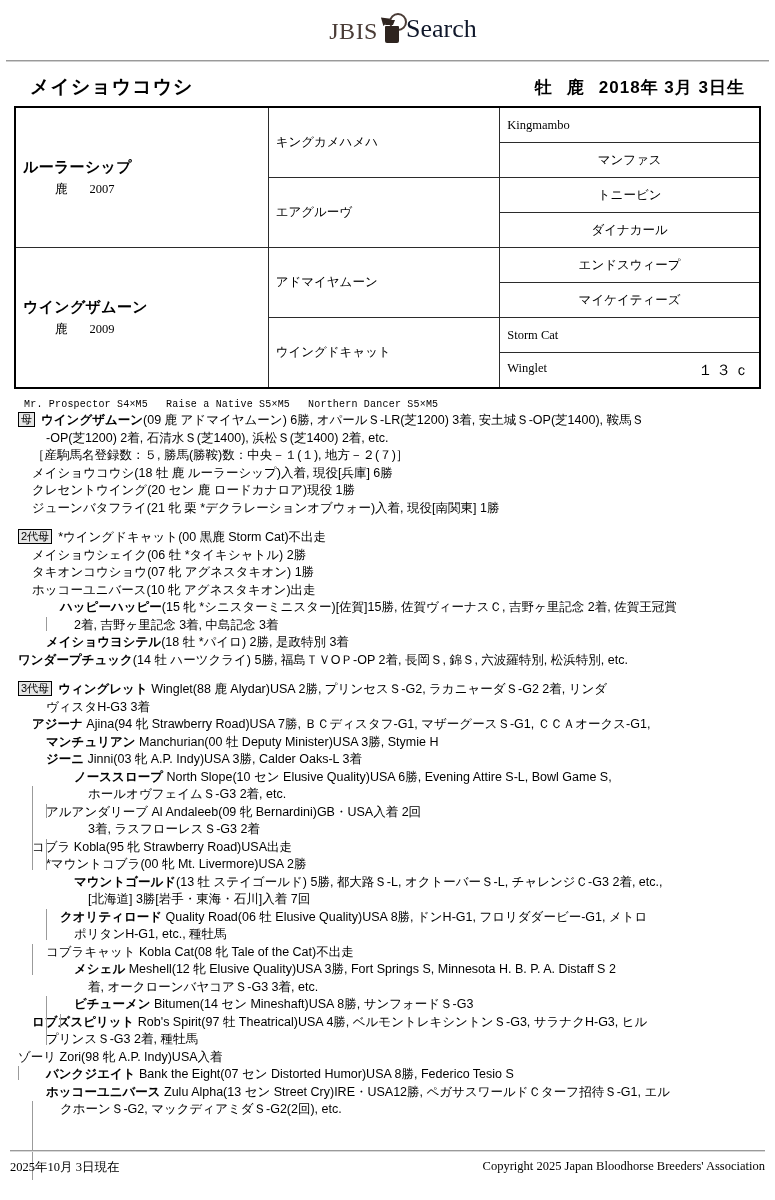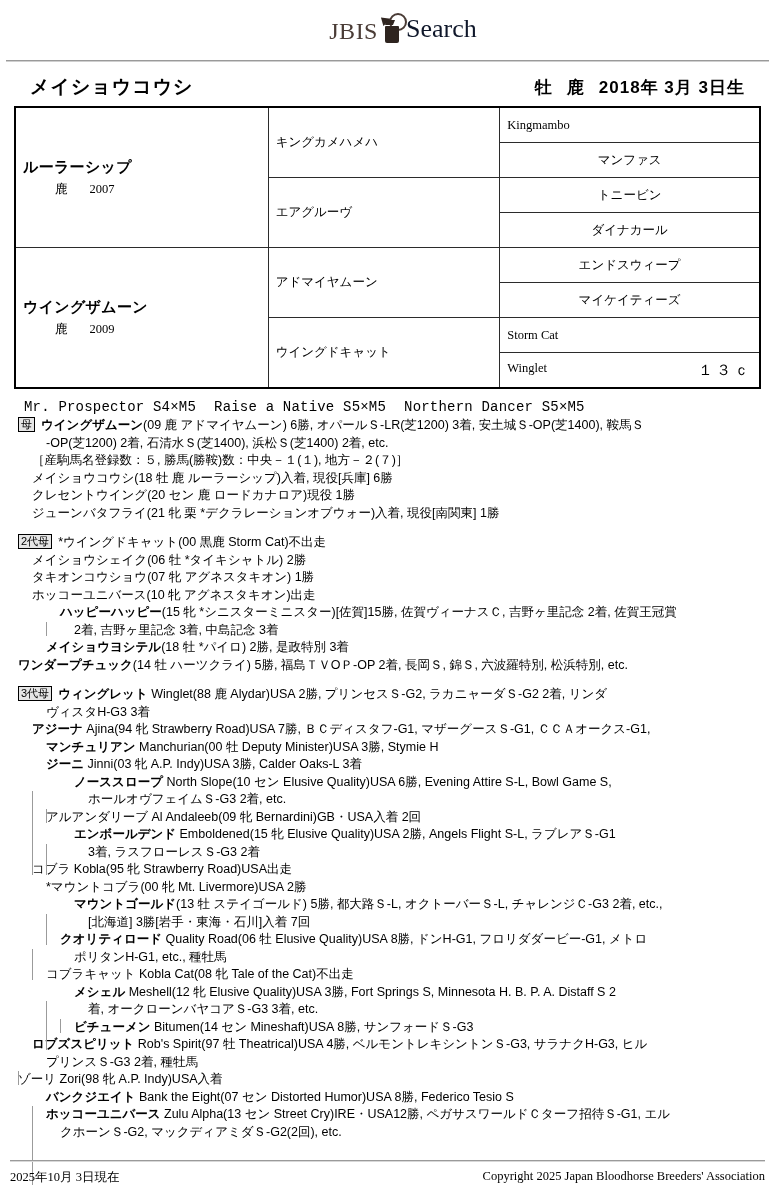--- a/index.html
+++ b/index.html
@@ -153,21 +153,21 @@
   .famnum {
     float: right;
     font-size: 15px;
     letter-spacing: 3px;
     font-family: "Liberation Serif","DejaVu Serif",serif;
   }
 
   
   #inbreed {
     padding: 10px 24px 2px 24px;
-    font-size: 14px;
+    font-size: 10px;
     font-family: "Liberation Mono", "DejaVu Sans Mono", monospace;
     letter-spacing: 0.2px;
   }
   #inbreed .gap { display: inline-block; width: 18px; }
 
   
   .block { padding: 0 18px; }
   .blk-gap { height: 12px; }
   .line {
     font-size: 12.5px;
@@ -202,21 +202,21 @@
     position: absolute;
     width: 0;
     border-left: 1px solid #9b9b9b;
   }
 
   
   #footer {
     position: absolute;
     left: 0;
     right: 0;
-    bottom: 6px;
+    bottom: 16px;
     padding: 6px 10px 8px 10px;
   }
   #footer-rule {
     border-top: 1px solid #9a9a9a;
     border-bottom: 1px solid #d8d8d8;
     height: 0;
     margin-bottom: 7px;
   }
   #footer-row {
     display: flex;
@@ -324,21 +324,20 @@
 <div class="blk-gap"></div>
 <div class="block" id="third-block" style="position: relative;">
     <div class="line i0"><span class="badge">3代母</span><span class="bd">ウィングレット</span><span> Winglet(88 鹿 Alydar)USA 2勝, プリンセスＳ-G2, ラカニャーダＳ-G2  2着, リンダ</span></div>
     <div class="line i2"><span>ヴィスタH-G3  3着</span></div>
     <div class="line i1"><span class="bd">アジーナ</span><span> Ajina(94 牝 Strawberry Road)USA 7勝, ＢＣディスタフ-G1, マザーグースＳ-G1, ＣＣＡオークス-G1,</span></div>
     <div class="line i2"><span class="bd">マンチュリアン</span><span> Manchurian(00 牡 Deputy Minister)USA 3勝, Stymie H</span></div>
     <div class="line i2"><span class="bd">ジーニ</span><span> Jinni(03 牝 A.P. Indy)USA 3勝, Calder Oaks-L  3着</span></div>
     <div class="line i4"><span class="bd">ノーススロープ</span><span> North Slope(10 セン Elusive Quality)USA 6勝, Evening Attire S-L, Bowl Game S,</span></div>
     <div class="line i5"><span>ホールオヴフェイムＳ-G3  2着, etc.</span></div>
     <div class="line i2"><span>アルアンダリーブ Al Andaleeb(09 牝 Bernardini)GB・USA入着 2回</span></div>
-    <div class="line i4"><span class="bd">エンボールデンド</span><span> Emboldened(15 牝 Elusive Quality)USA 2勝, Angels Flight S-L, ラブレアＳ-G1</span></div>
     <div class="line i5"><span>3着, ラスフローレスＳ-G3  2着</span></div>
     <div class="line i1"><span>コブラ Kobla(95 牝 Strawberry Road)USA出走</span></div>
     <div class="line i2"><span>*マウントコブラ(00 牝 Mt. Livermore)USA 2勝</span></div>
     <div class="line i4"><span class="bd">マウントゴールド</span><span>(13 牡 ステイゴールド) 5勝, 都大路Ｓ-L, オクトーバーＳ-L, チャレンジＣ-G3  2着, etc.,</span></div>
     <div class="line i5"><span>[北海道] 3勝[岩手・東海・石川]入着 7回</span></div>
     <div class="line i3"><span class="bd">クオリティロード</span><span> Quality Road(06 牡 Elusive Quality)USA 8勝, ドンH-G1, フロリダダービー-G1, メトロ</span></div>
     <div class="line i4"><span>ポリタンH-G1, etc., 種牡馬</span></div>
     <div class="line i2"><span>コブラキャット Kobla Cat(08 牝 Tale of the Cat)不出走</span></div>
     <div class="line i4"><span class="bd">メシェル</span><span> Meshell(12 牝 Elusive Quality)USA 3勝, Fort Springs S, Minnesota H. B. P. A. Distaff S 2</span></div>
     <div class="line i5"><span>着, オークローンバヤコアＳ-G3  3着, etc.</span></div>

